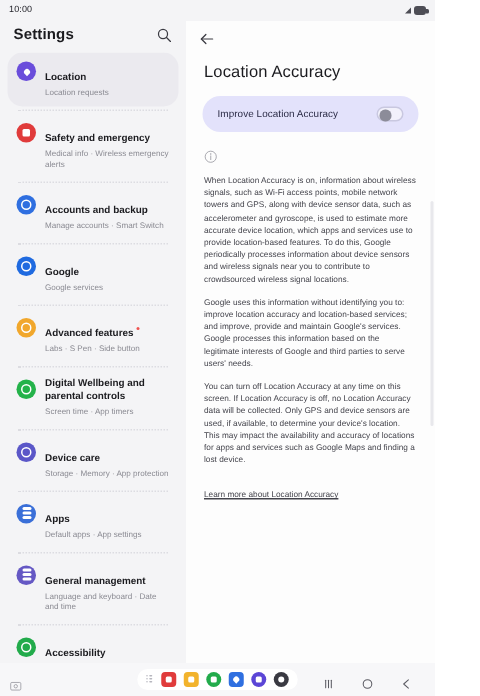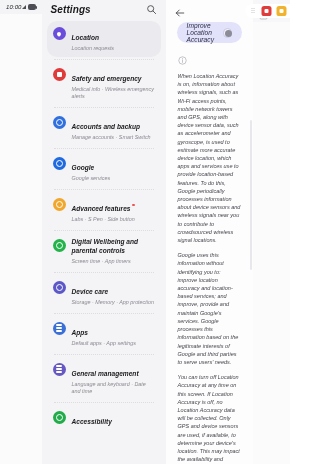--- a/index.html
+++ b/index.html
@@ -7,21 +7,21 @@
     width: 290px; height: 464px;
     font-family: "Liberation Sans", sans-serif;
     background: #ffffff;
     overflow: hidden;
   }
   #screen {
     position: relative;
     width: 290px; height: 464px;
     background: #fbfbfb;
     display: flex;
-    font-style: italic;
+    flex-direction: column;
   }
 
   
   .statusbar {
     height: 14px;
     flex: 0 0 14px;
     display: flex;
     align-items: center;
     padding: 0 6px;
     background: #f4f4f6;
@@ -430,20 +430,21 @@
     <div class="right-pane">
       <div class="right-topbar">
         <span class="back-icon">
           <svg viewBox="0 0 16 16" width="12" height="12">
             <line x1="3" y1="8" x2="13" y2="8" stroke="#3a3a42" stroke-width="1.1" stroke-linecap="round"></line>
             <polyline points="7,4 3,8 7,12" fill="none" stroke="#3a3a42" stroke-width="1.1" stroke-linecap="round" stroke-linejoin="round"></polyline>
           </svg>
         </span>
       </div>
 
+      <div class="page-title">Location Accuracy</div>
 
       <div class="toggle-card">
         <span class="toggle-label">Improve Location Accuracy</span>
         <span class="switch">
           <span class="knob"></span>
         </span>
       </div>
 
       <div class="info-icon-wrap">
         <span class="info-icon">

